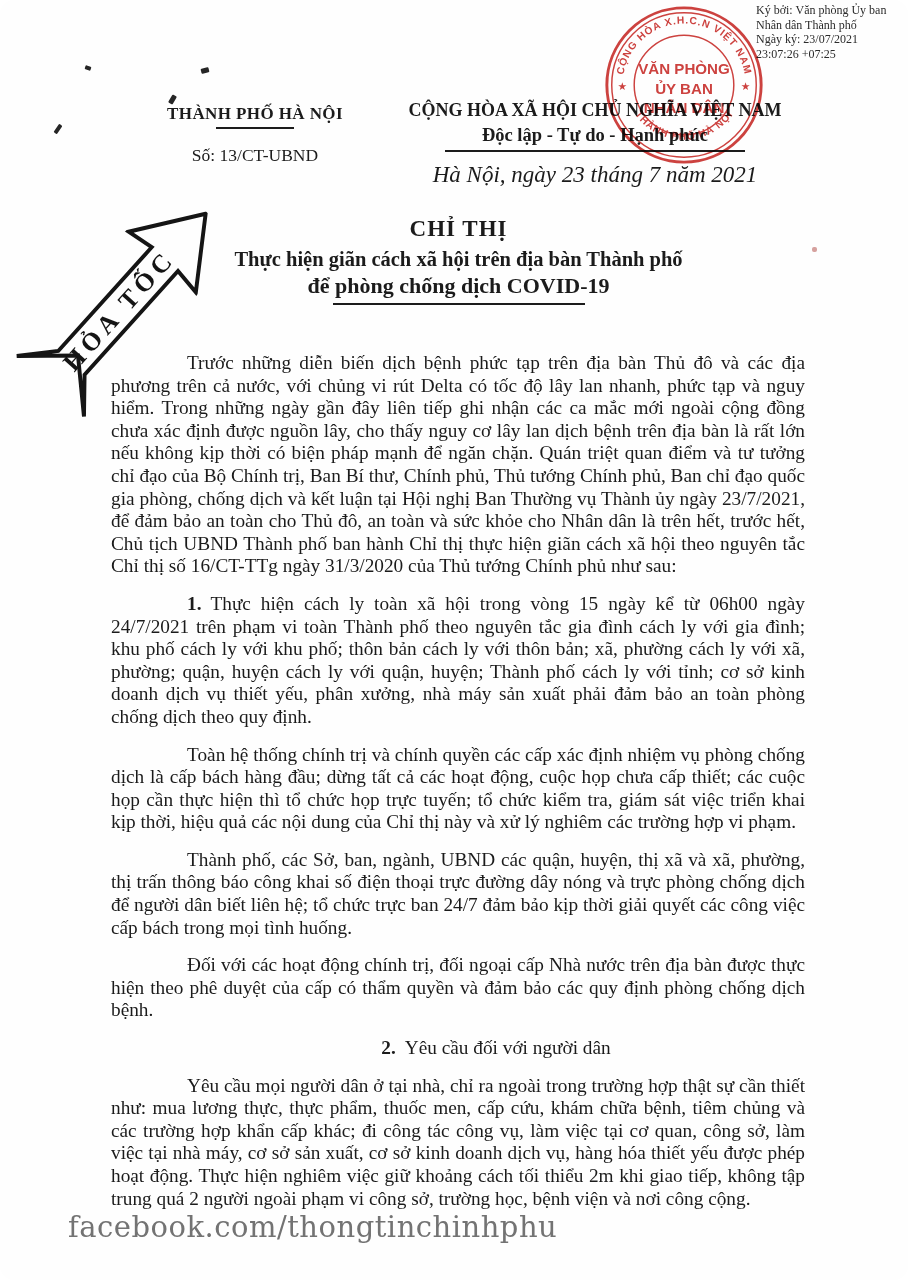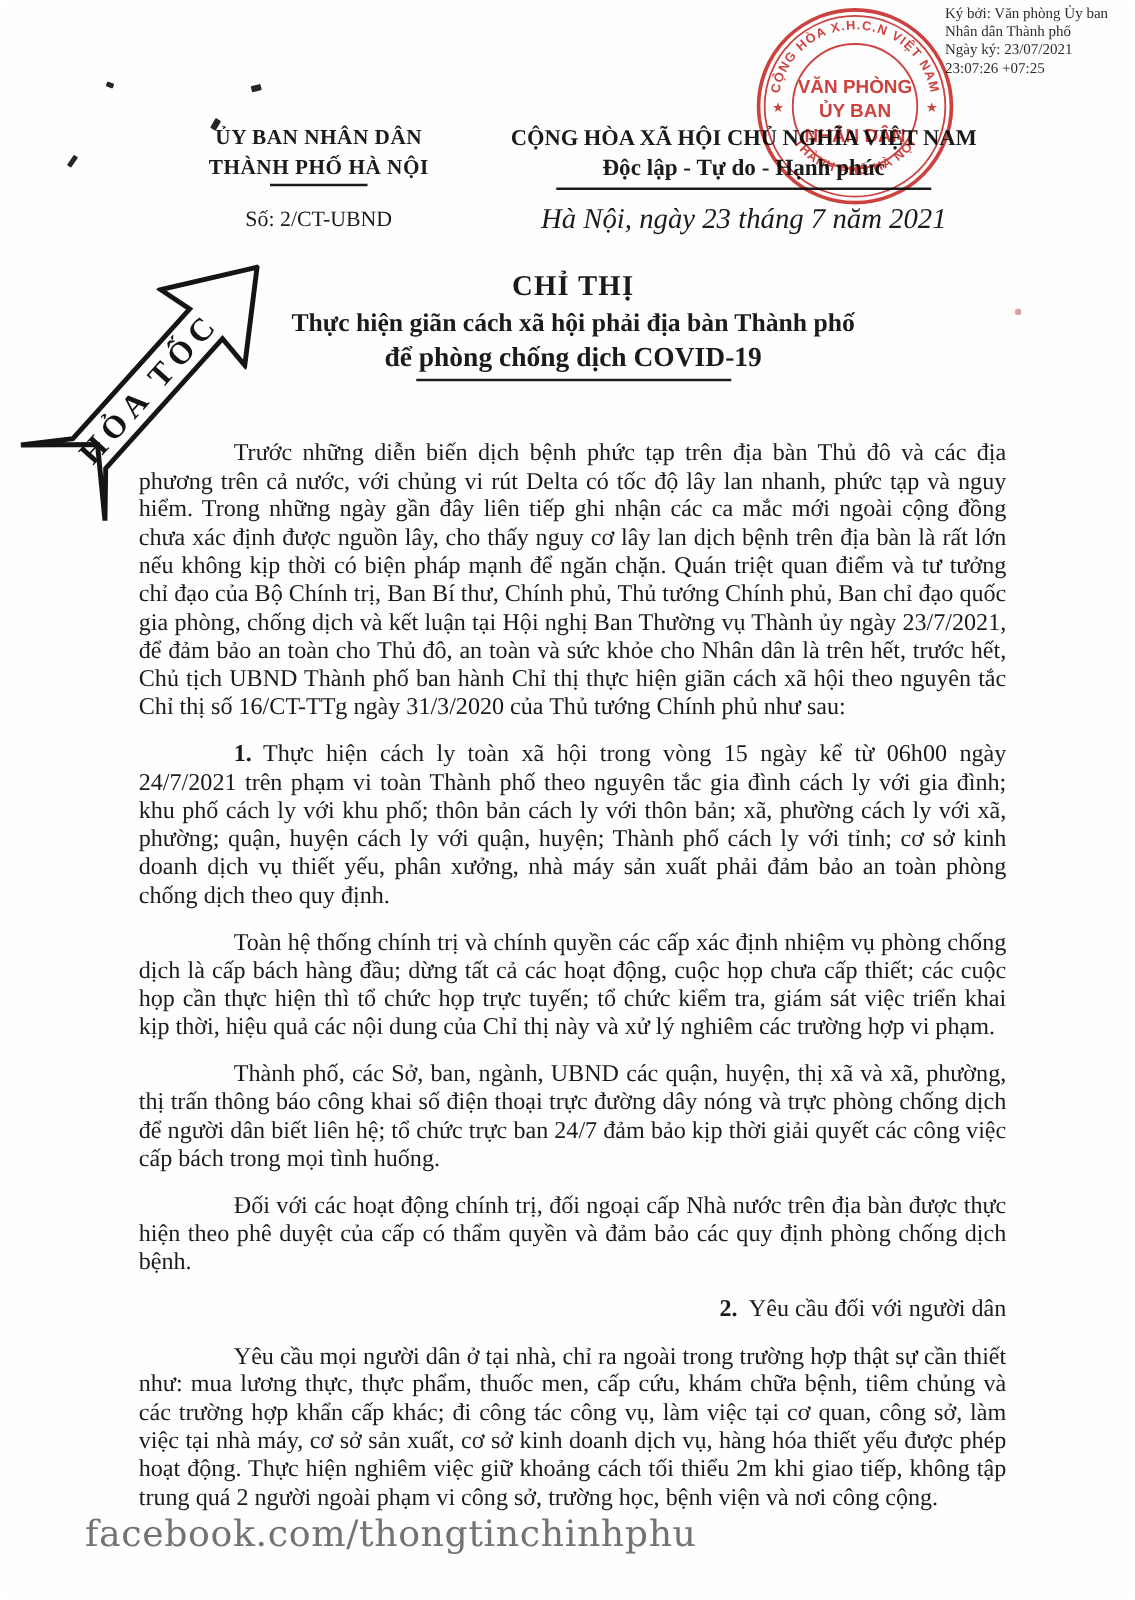--- a/index.html
+++ b/index.html
@@ -40,21 +40,21 @@
   .title-block{position:absolute; left:97px; top:216px; width:723px; text-align:center;}
   .title-block .h{font-weight:bold; font-size:23px; letter-spacing:1px;}
   .title-block .s1{font-weight:bold; font-size:20.5px; margin-top:6px;}
   .title-block .s2{font-weight:bold; font-size:22px; margin-top:2px;}
   .title-underline{width:252px; height:2px; background:#1c1c1c; margin:4px auto 0;}
 
   
   .body-text{position:absolute; left:96px; top:337px; width:724px;}
   .body-text p{margin:15px; font-size:19.3px; line-height:22.6px;
     text-align:justify; text-indent:76px;}
-  .body-text p.no-justify{text-align:right;}
+  .body-text p.no-justify{text-align:center;}
   .marker{font-weight:bold; margin-right:9px;}
 
   
   .footer-link{position:absolute; left:68px; top:1210px;
     font-family:"DejaVu Serif", serif; font-size:29px; color:#737373; letter-spacing:.5px;}
 </style>
 </head>
 <body>
 
 <div class="page">
@@ -89,43 +89,42 @@
       <textPath href="#arcBottom" startOffset="50%" text-anchor="middle">THÀNH PHỐ HÀ NỘI</textPath>
     </text>
     <text x="17" y="90" font-size="11" fill="#c5201d">★</text>
     <text x="143" y="90" font-size="11" fill="#c5201d">★</text>
     <text x="85" y="74" text-anchor="middle" font-family="Liberation Sans, sans-serif" font-size="15.5" font-weight="bold" fill="#c5201d">VĂN PHÒNG</text>
     <text x="85" y="94" text-anchor="middle" font-family="Liberation Sans, sans-serif" font-size="15.5" font-weight="bold" fill="#c5201d">ỦY BAN</text>
     <text x="85" y="114" text-anchor="middle" font-family="Liberation Sans, sans-serif" font-size="15.5" font-weight="bold" fill="#c5201d">NHÂN DÂN</text>
   </svg>
 
   <div class="hdr-left">
-    <div class="l1">ỦY BAN NHÂN DÂN</div>
     <div class="l2">THÀNH PHỐ HÀ NỘI</div>
     <div class="hdr-underline"></div>
-    <div class="doc-number">Số: 2/CT-UBND</div>
+    <div class="doc-number">Số: 13/CT-UBND</div>
   </div>
 
   <div class="hdr-right">
     <div class="l1">CỘNG HÒA XÃ HỘI CHỦ NGHĨA VIỆT NAM</div>
     <div class="l2">Độc lập - Tự do - Hạnh phúc</div>
     <div class="nat-underline"></div>
     <div class="dateline">Hà Nội, ngày 23 tháng 7 năm 2021</div>
   </div>
 
   <div class="arrow-wrap">
     <svg viewBox="0 0 240 96" width="236" height="96">
       <polygon points="238,48 172,2 176,30 34,30 2,2 44,48 2,94 34,66 176,66 172,94" fill="#fefefe" stroke="#151515" stroke-width="4" stroke-linejoin="miter"></polygon>
       <text x="106" y="57" text-anchor="middle" font-family="Liberation Serif, serif" font-size="26" font-weight="bold" letter-spacing="5" fill="#141414">HỎA TỐC</text>
     </svg>
   </div>
 
   <div class="title-block">
     <div class="h">CHỈ THỊ</div>
-    <div class="s1">Thực hiện giãn cách xã hội phải địa bàn Thành phố</div>
+    <div class="s1">Thực hiện giãn cách xã hội trên địa bàn Thành phố</div>
     <div class="s2">để phòng chống dịch COVID-19</div>
     <div class="title-underline"></div>
   </div>
 
   <div class="body-text">
     <p><span>Trước những diễn biến dịch bệnh phức tạp trên địa bàn Thủ đô và các địa phương trên cả nước, với chủng vi rút Delta có tốc độ lây lan nhanh, phức tạp và nguy hiểm. Trong những ngày gần đây liên tiếp ghi nhận các ca mắc mới ngoài cộng đồng chưa xác định được nguồn lây, cho thấy nguy cơ lây lan dịch bệnh trên địa bàn là rất lớn nếu không kịp thời có biện pháp mạnh để ngăn chặn. Quán triệt quan điểm và tư tưởng chỉ đạo của Bộ Chính trị, Ban Bí thư, Chính phủ, Thủ tướng Chính phủ, Ban chỉ đạo quốc gia phòng, chống dịch và kết luận tại Hội nghị Ban Thường vụ Thành ủy ngày 23/7/2021, để đảm bảo an toàn cho Thủ đô, an toàn và sức khỏe cho Nhân dân là trên hết, trước hết, Chủ tịch UBND Thành phố ban hành Chỉ thị thực hiện giãn cách xã hội theo nguyên tắc Chỉ thị số 16/CT-TTg ngày 31/3/2020 của Thủ tướng Chính phủ như sau:</span></p>
     <p><span class="marker">1.</span><span>Thực hiện cách ly toàn xã hội trong vòng 15 ngày kể từ 06h00 ngày 24/7/2021 trên phạm vi toàn Thành phố theo nguyên tắc gia đình cách ly với gia đình; khu phố cách ly với khu phố; thôn bản cách ly với thôn bản; xã, phường cách ly với xã, phường; quận, huyện cách ly với quận, huyện; Thành phố cách ly với tỉnh; cơ sở kinh doanh dịch vụ thiết yếu, phân xưởng, nhà máy sản xuất phải đảm bảo an toàn phòng chống dịch theo quy định.</span></p>
     <p><span>Toàn hệ thống chính trị và chính quyền các cấp xác định nhiệm vụ phòng chống dịch là cấp bách hàng đầu; dừng tất cả các hoạt động, cuộc họp chưa cấp thiết; các cuộc họp cần thực hiện thì tổ chức họp trực tuyến; tổ chức kiểm tra, giám sát việc triển khai kịp thời, hiệu quả các nội dung của Chỉ thị này và xử lý nghiêm các trường hợp vi phạm.</span></p>
     <p><span>Thành phố, các Sở, ban, ngành, UBND các quận, huyện, thị xã và xã, phường, thị trấn thông báo công khai số điện thoại trực đường dây nóng và trực phòng chống dịch để người dân biết liên hệ; tổ chức trực ban 24/7 đảm bảo kịp thời giải quyết các công việc cấp bách trong mọi tình huống.</span></p>
     <p><span>Đối với các hoạt động chính trị, đối ngoại cấp Nhà nước trên địa bàn được thực hiện theo phê duyệt của cấp có thẩm quyền và đảm bảo các quy định phòng chống dịch bệnh.</span></p>

